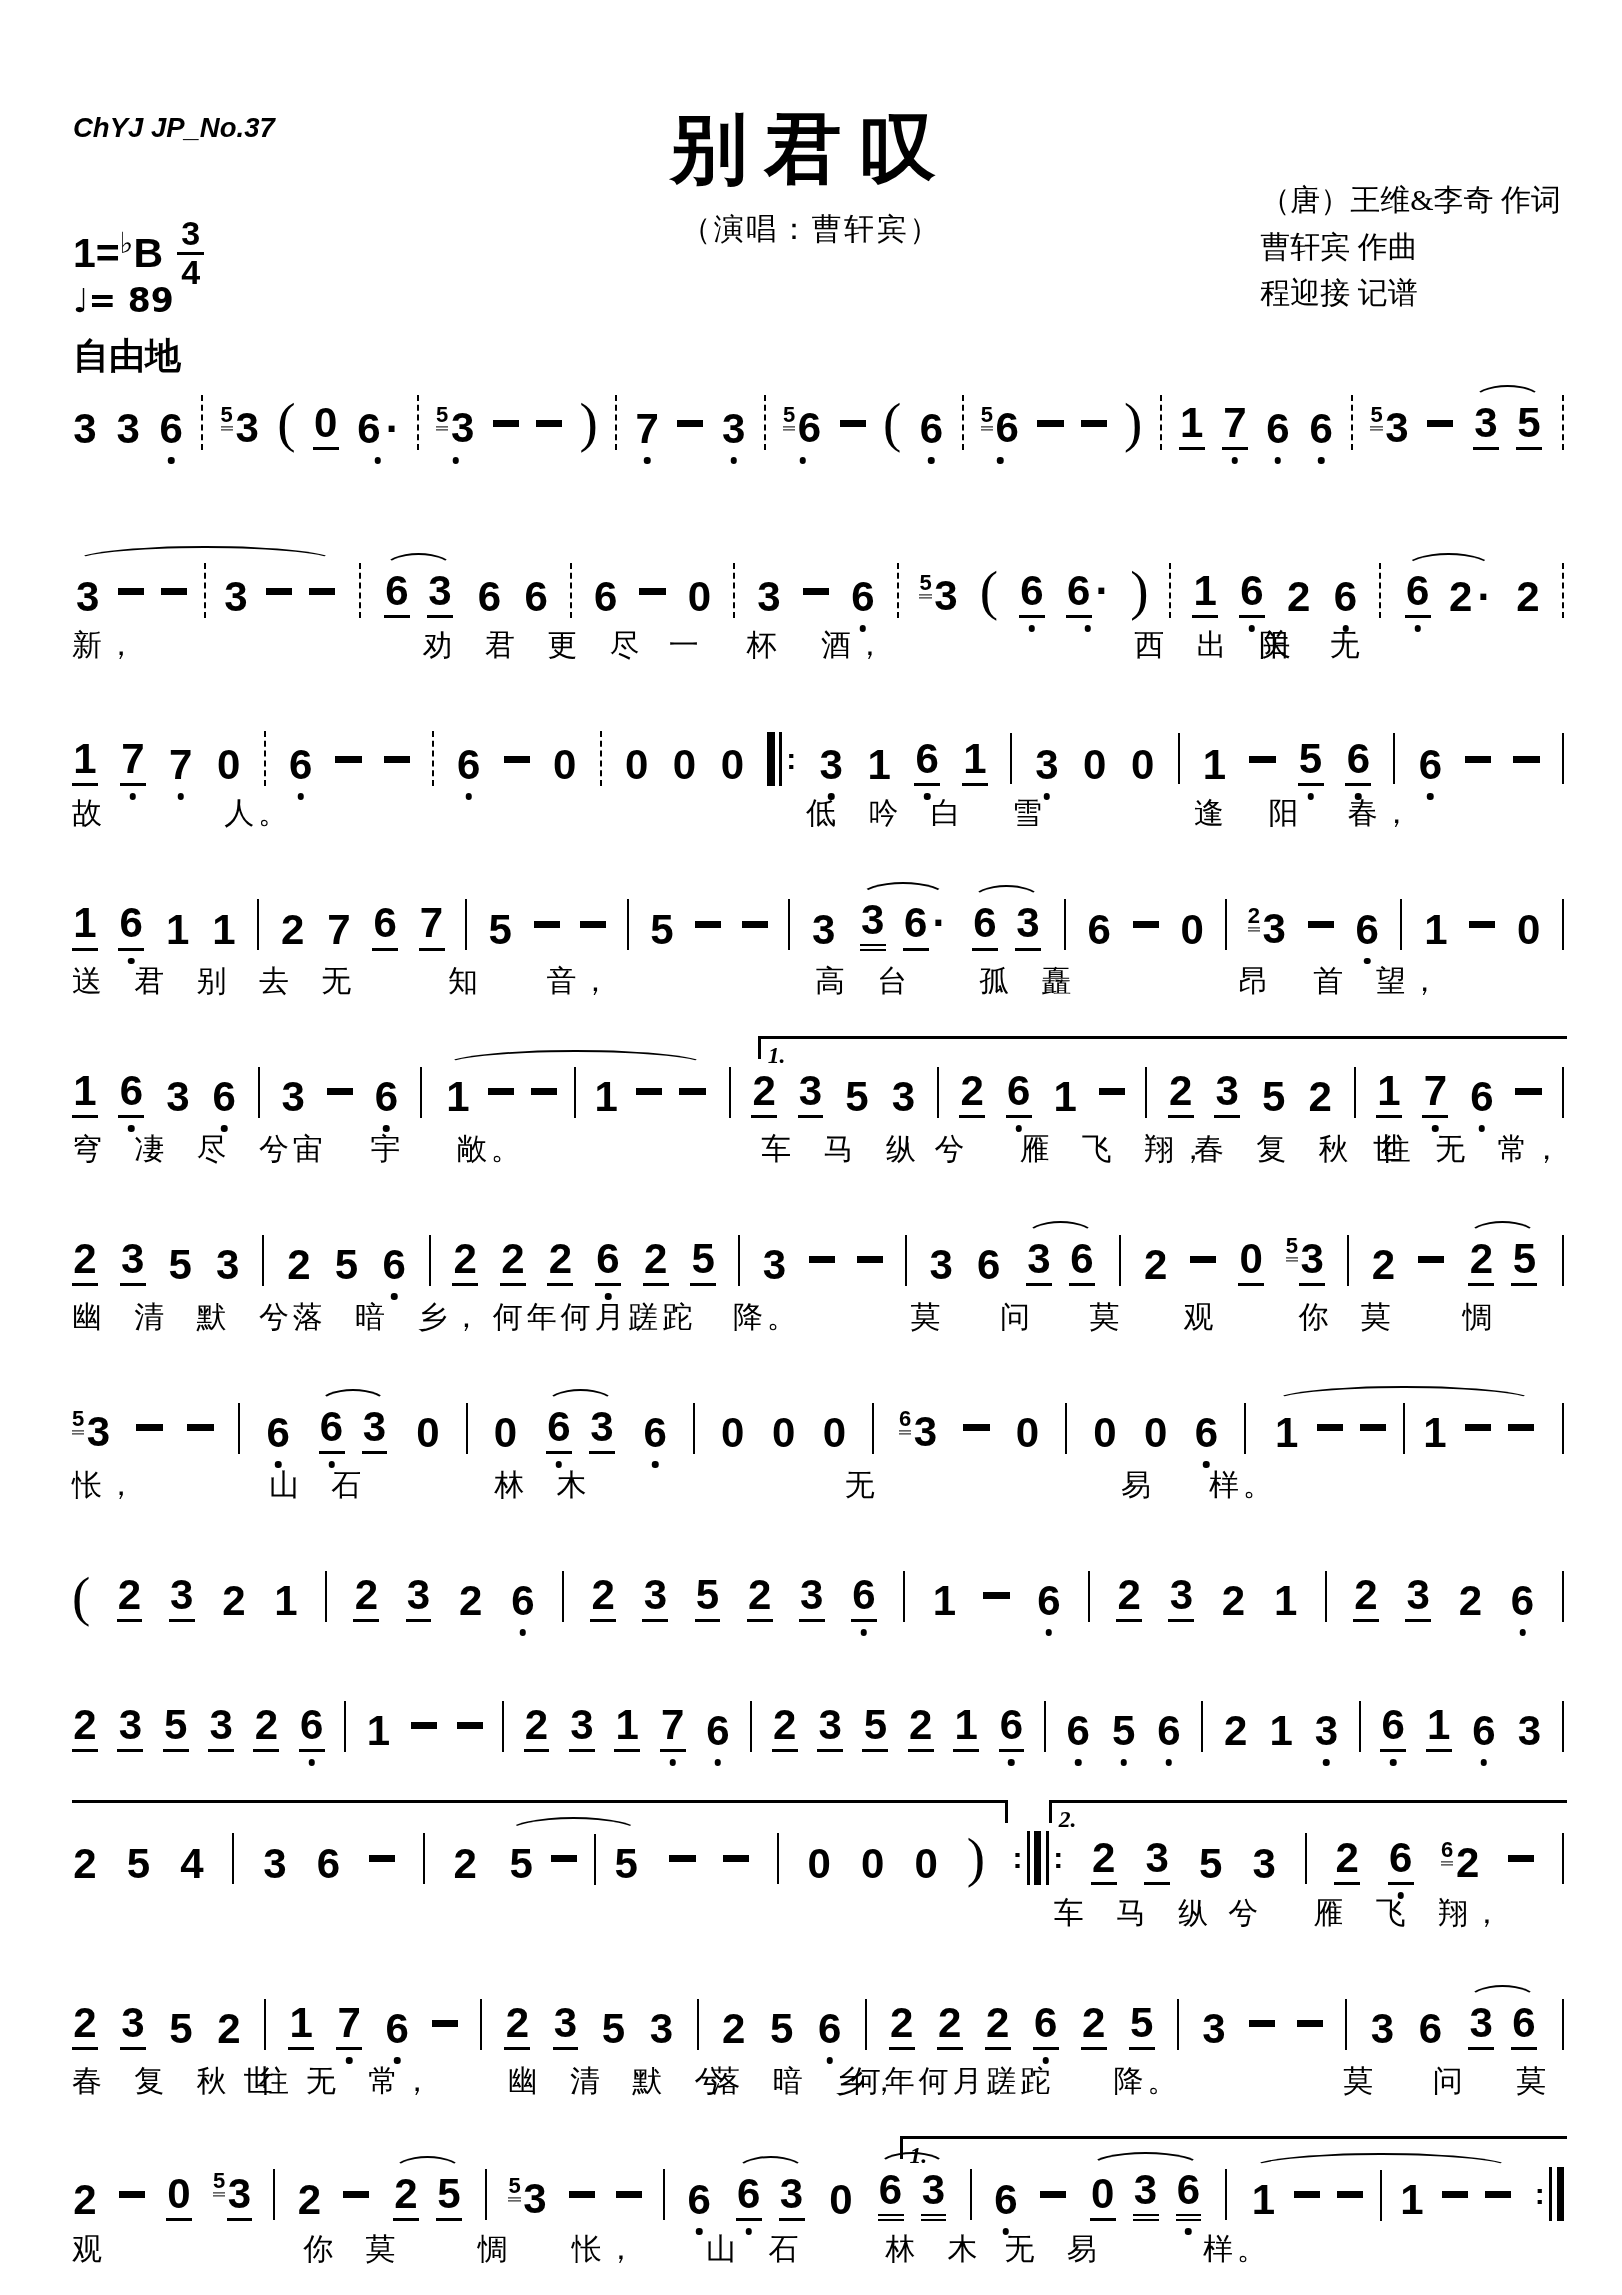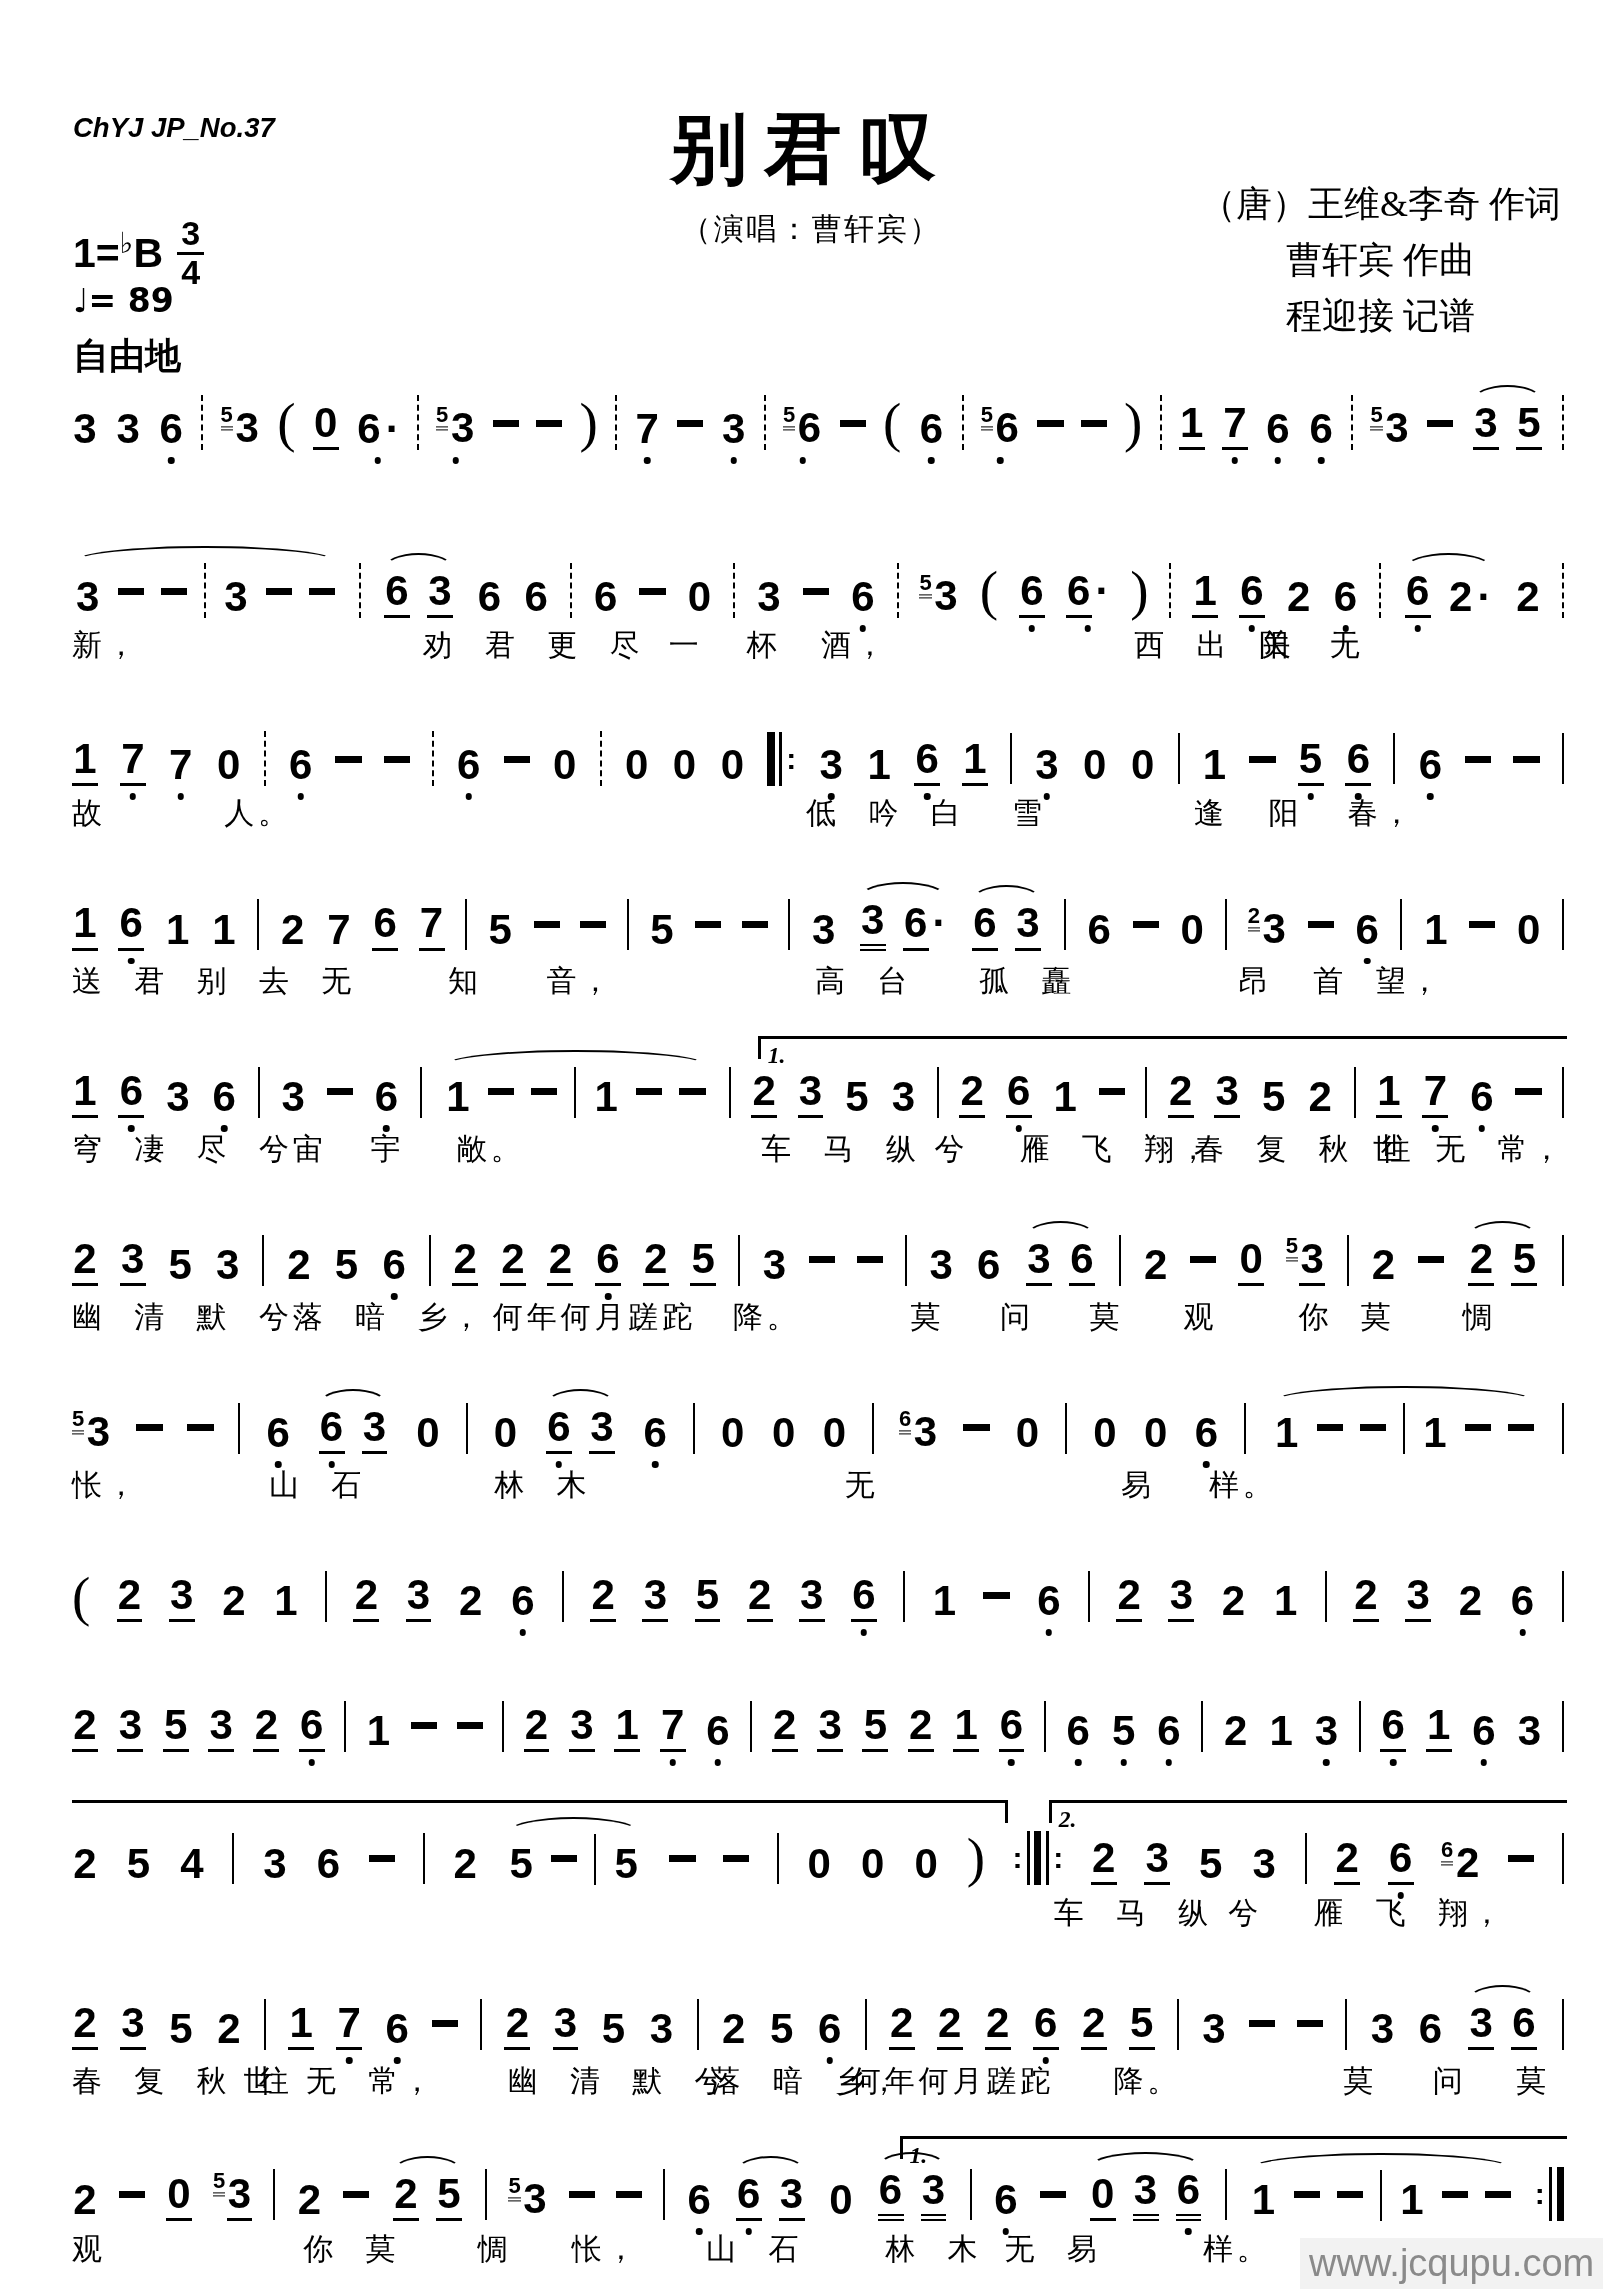--- a/index.html
+++ b/index.html
@@ -4,22 +4,22 @@
 <style>
   html,body{margin:0;padding:0;background:#e8e8e8;}
   #page{position:relative;width:1623px;height:2295px;background:#ffffff;overflow:hidden;
         font-family:"Liberation Sans",sans-serif;color:#000;}
   
   .code{position:absolute;left:73px;top:77px;font-size:27.5px;font-style:italic;font-weight:700;margin-top:35px;}
   .title{position:absolute;left:0;right:0;top:98px;text-align:center;font-family:"Liberation Serif",serif;
          font-size:77px;font-weight:700;letter-spacing:17px;}
   .subtitle{position:absolute;left:0;right:0;top:209px;text-align:center;font-family:"Liberation Serif",serif;
          font-size:30px;letter-spacing:2.6px;}
-  .credits{position:absolute;right:62px;top:177px;text-align:center;font-family:"Liberation Serif",serif;
-         font-size:36px;line-height:1.55;font-weight:500;}
+  .credits{position:absolute;right:62px;top:177px;text-align:left;font-family:"Liberation Serif",serif;
+         font-size:30px;line-height:1.55;font-weight:500;}
   .keyrow{position:absolute;left:73px;top:216px;font-size:41px;font-weight:700;display:flex;align-items:center;}
   .flat{font-family:"DejaVu Sans",sans-serif;font-size:29px;vertical-align:super;position:relative;top:-10.5px;}
   .meter{display:inline-flex;flex-direction:column;align-items:center;margin-left:14.4px;font-size:34px;line-height:1.05;}
   .meter .num{border-bottom:3.3px solid #000;padding:0 3.9px;}
   .tempo{position:absolute;left:73px;top:281px;font-size:33px;font-weight:700;font-family:"DejaVu Sans",sans-serif;}
   .expr{position:absolute;left:73px;top:332px;font-size:36px;font-weight:700;}
   
   #score{position:absolute;left:72px;right:59px;top:364px;}
   .sys{position:relative;padding-top:31px;height:99px;margin-bottom:0;}
   .sys.withlyr{height:137px;}
@@ -618,15 +618,14 @@
           <span class="bargrp">
             <b class="dd">:</b>
             <i class="bthin"></i>
             <i class="bthick"></i>
           </span>
         </div>
         <div class="lyr"><span style="left: 0%;">观</span><span style="left: 15.5%;">你 莫</span><span style="left: 27.2%;">惆</span><span style="left: 33.5%;">怅，</span><span style="left: 42.5%;">山 石</span><span style="left: 54.5%;">林 木</span><span style="left: 62.5%;">无 易</span><span style="left: 75.8%;">样。</span></div>
       </div>
     </div>
 
-  <div class="watermark">www.jcqupu.com</div>
 </div>
 
 
 </body></html>

